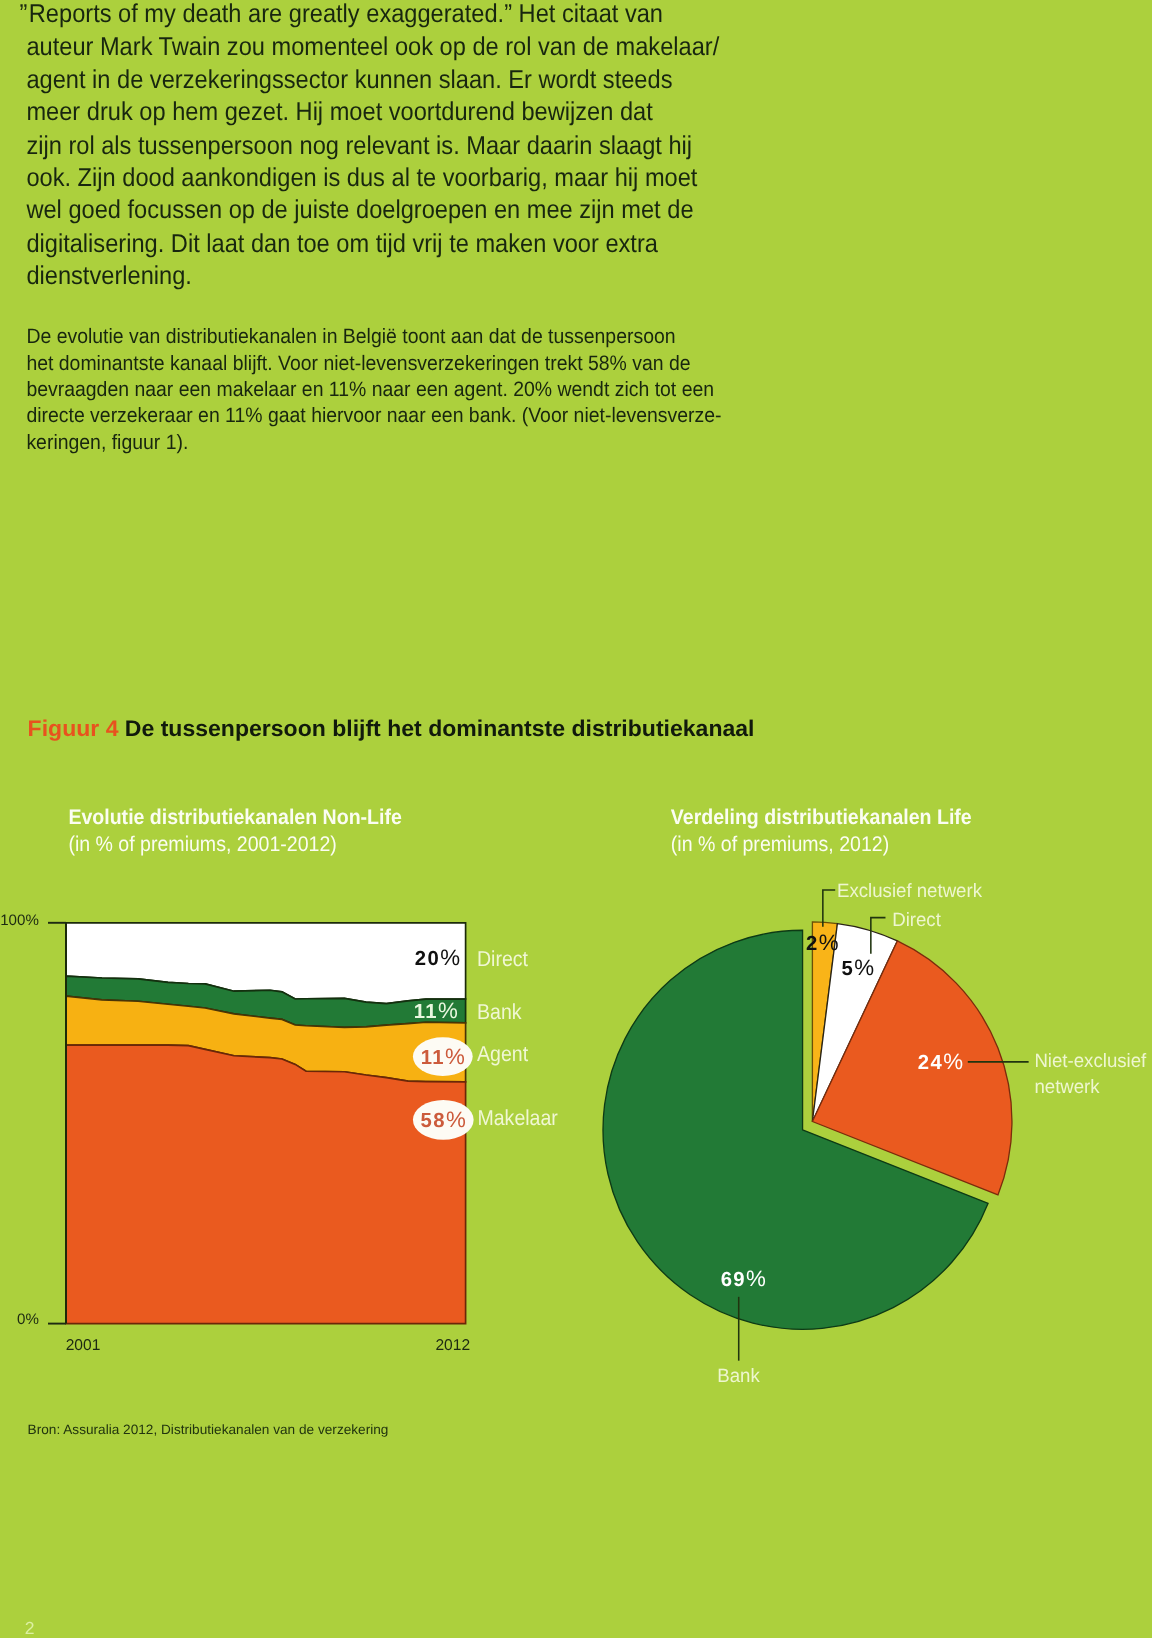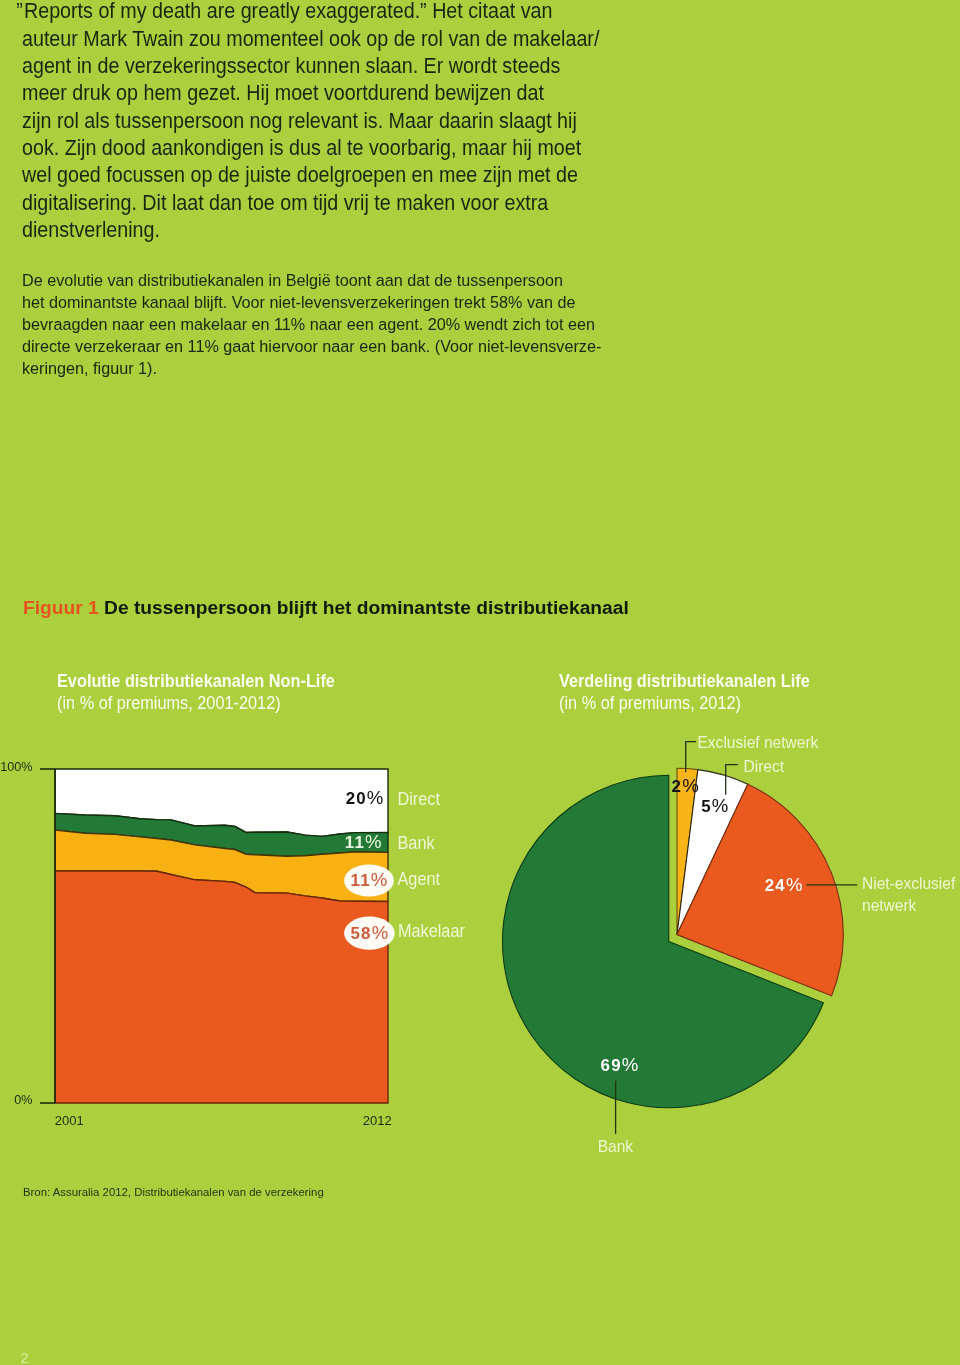--- a/index.html
+++ b/index.html
@@ -45,21 +45,21 @@
     </div>
   <div class="para2" id="para2" style="top: 270.4px;">
       <div class="ln" style="top: 0px;">De evolutie van distributiekanalen in België toont aan dat de tussenpersoon</div>
       <div class="ln" style="top: 21.98px;">het dominantste kanaal blijft. Voor niet-levensverzekeringen trekt 58% van de</div>
       <div class="ln" style="top: 43.96px;">bevraagden naar een makelaar en 11% naar een agent. 20% wendt zich tot een</div>
       <div class="ln" style="top: 65.94px;">directe verzekeraar en 11% gaat hiervoor naar een bank. (Voor niet-levensverze-</div>
       <div class="ln" style="top: 87.92px;">keringen, figuur 1).</div>
     </div>
 
   <div class="fig-head">
-    <span class="num">Figuur 1</span>
+    <span class="num">Figuur 4</span>
     <span class="ttl">De tussenpersoon blijft het dominantste distributiekanaal</span>
   </div>
 
   <div class="ct" style="left:57.1px;top:671.3px;transform:scaleX(0.921);">
     <span class="l1">Evolutie distributiekanalen Non-Life</span>
     <span class="l2">(in % of premiums, 2001-2012)</span>
   </div>
 
   <div class="ct" style="left:559.1px;top:671.3px;transform:scaleX(0.921);">
     <span class="l1">Verdeling distributiekanalen Life</span>

